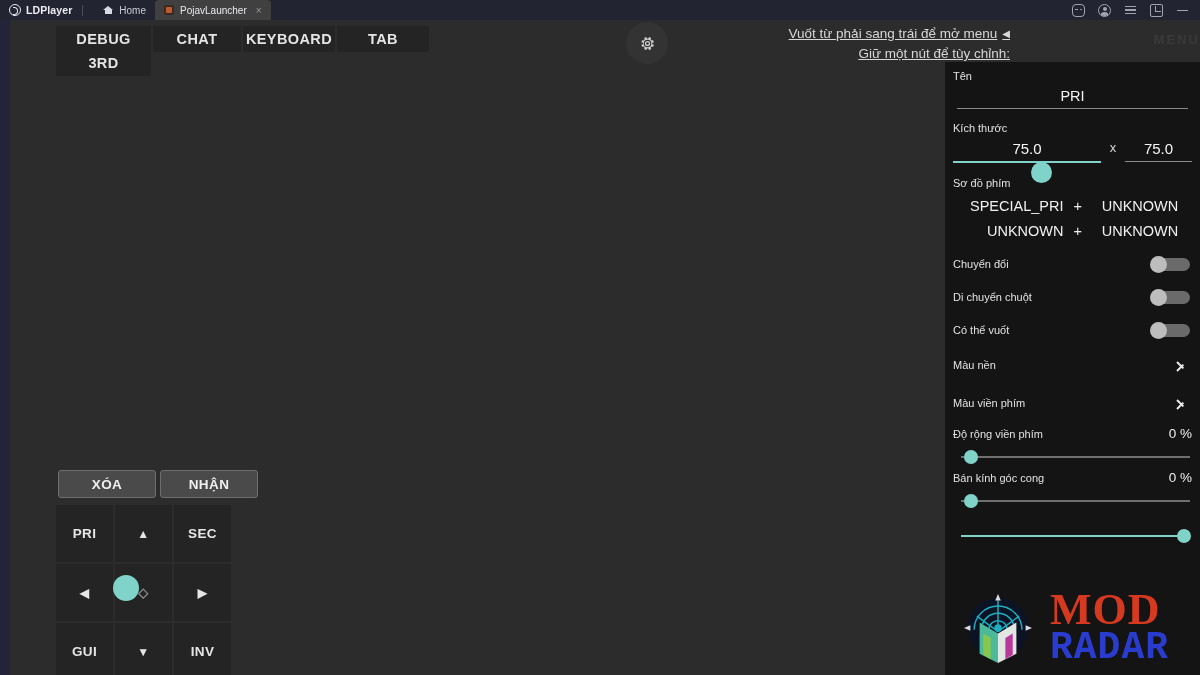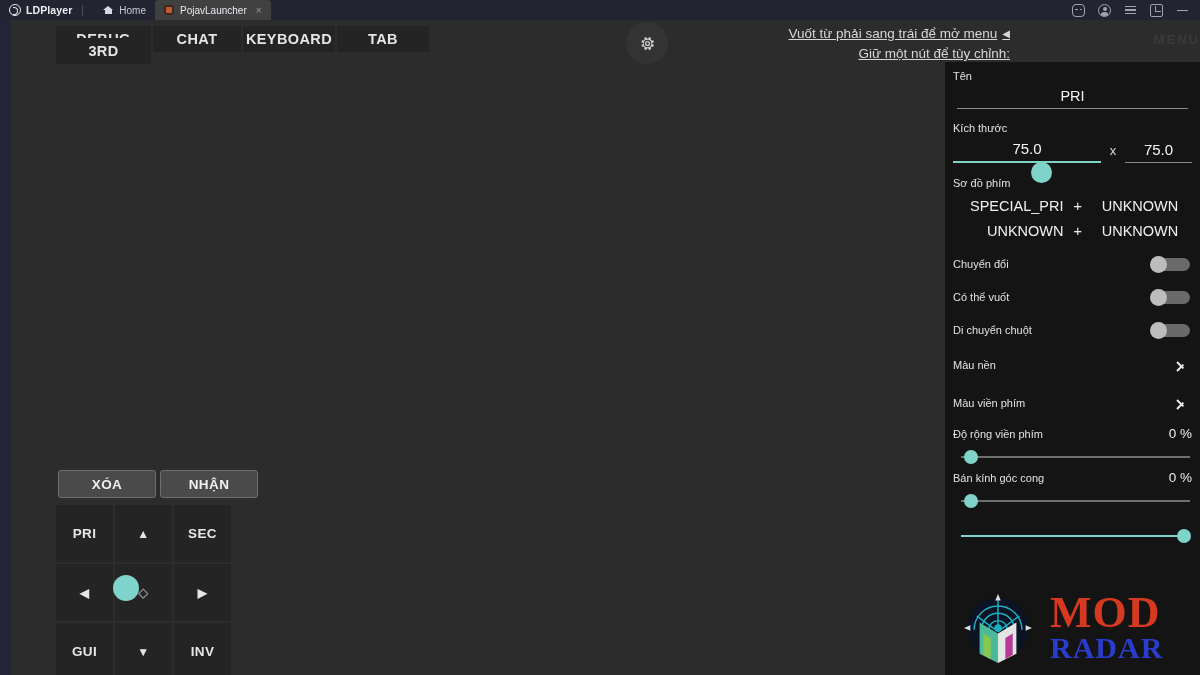--- a/index.html
+++ b/index.html
@@ -107,21 +107,21 @@
     position: absolute; left: 10px; top: 0; width: 1190px; height: 655px;
     background: #2b2b2b;
   }
   .dark-canvas {
     position: absolute; left: 0; top: 0; width: 1190px; height: 655px;
     background: #2c2c2c;
   }
 
   
   .macro-row { position: absolute; left: 46px; top: 6px; display: flex; gap: 2px; }
-  .macro-row2 { position: absolute; left: 46px; top: 18px; display: flex; gap: 2px; }
+  .macro-row2 { position: absolute; left: 46px; top: 30px; display: flex; gap: 2px; }
   .macro-btn {
     background: #242424; color: #e4e4e4;
     font-size: 14.5px; font-weight: bold; letter-spacing: .4px;
     display: flex; align-items: center; justify-content: center;
     height: 26px;
   }
 
   
   .hint-wrap {
     position: absolute; right: 190px; top: 4px; text-align: right;
@@ -178,21 +178,21 @@
   .p-label { color: #e2e2e2; font-size: 11px; }
 
   .p-row-name { padding: 8px 8px 0 8px; }
   .field-underline {
     margin: 6px 4px 0 4px; border-bottom: 1px solid #8a8a8a;
     text-align: center; padding-bottom: 4px;
   }
   .field-val { font-size: 14.5px; color: #f2f2f2; }
 
   .p-row-size { padding: 13px 8px 0 8px; }
-  .size-row { display: flex; align-items: flex-end; margin-top: 6px; }
+  .size-row { display: flex; align-items: flex-start; margin-top: 6px; }
   .size-col-1 { width: 148px; position: relative; }
   .size-num { text-align: center; font-size: 15px; color: #f5f5f5; padding-bottom: 4px; }
   .slider-track-active { height: 2px; background: #7fd3c8; width: 100%; }
   .slider-thumb-big {
     position: absolute; left: 78px; top: 22px;
     width: 21px; height: 21px; border-radius: 50%; background: #7fd3c8;
   }
   .size-x { width: 24px; text-align: center; font-size: 13px; color: #d8d8d8; padding-bottom: 5px; }
   .size-col-2 { flex: 1; }
   .size-num2 { text-align: center; font-size: 15px; color: #f5f5f5; padding-bottom: 4px; }
@@ -251,22 +251,22 @@
     position: absolute; left: 952px; top: 560px; width: 240px; height: 95px;
     display: flex; align-items: center; gap: 6px; opacity: .95;
   }
   .wm-logo { width: 92px; height: 92px; flex: none; }
   .wm-text { display: flex; flex-direction: column; line-height: .95; }
   .wm-mod {
     font-family: "Liberation Serif", serif; font-weight: bold;
     font-size: 44px; color: #e03b20; letter-spacing: 1px;
   }
   .wm-radar {
-    font-family: Liberation Serif, serif; font-weight: bold;
-    font-size: 30px; color: #2b3fd8; letter-spacing: 1px;
+    font-family: Liberation Mono, monospace; font-weight: bold;
+    font-size: 38px; color: #2b3fd8; letter-spacing: 1px; text-align: center;
   }
 </style>
 </head>
 <body>
 
 <div id="app">
 
   <div class="titlebar">
     <div class="brand">
       <div class="brand-logo"></div>
@@ -390,29 +390,29 @@
 
       <div class="tgl-row">
         <span class="p-label">Chuyển đổi</span>
         <span class="switch">
           <span class="switch-track"></span>
           <span class="switch-knob"></span>
         </span>
       </div>
 
       <div class="tgl-row">
-        <span class="p-label">Có thể vuốt</span>
+        <span class="p-label">Di chuyển chuột</span>
         <span class="switch">
           <span class="switch-track"></span>
           <span class="switch-knob"></span>
         </span>
       </div>
 
       <div class="tgl-row">
-        <span class="p-label">Di chuyển chuột</span>
+        <span class="p-label">Có thể vuốt</span>
         <span class="switch">
           <span class="switch-track"></span>
           <span class="switch-knob"></span>
         </span>
       </div>
 
       <div class="color-row">
         <span class="p-label">Màu nền</span>
         <span class="chev"></span>
       </div>

